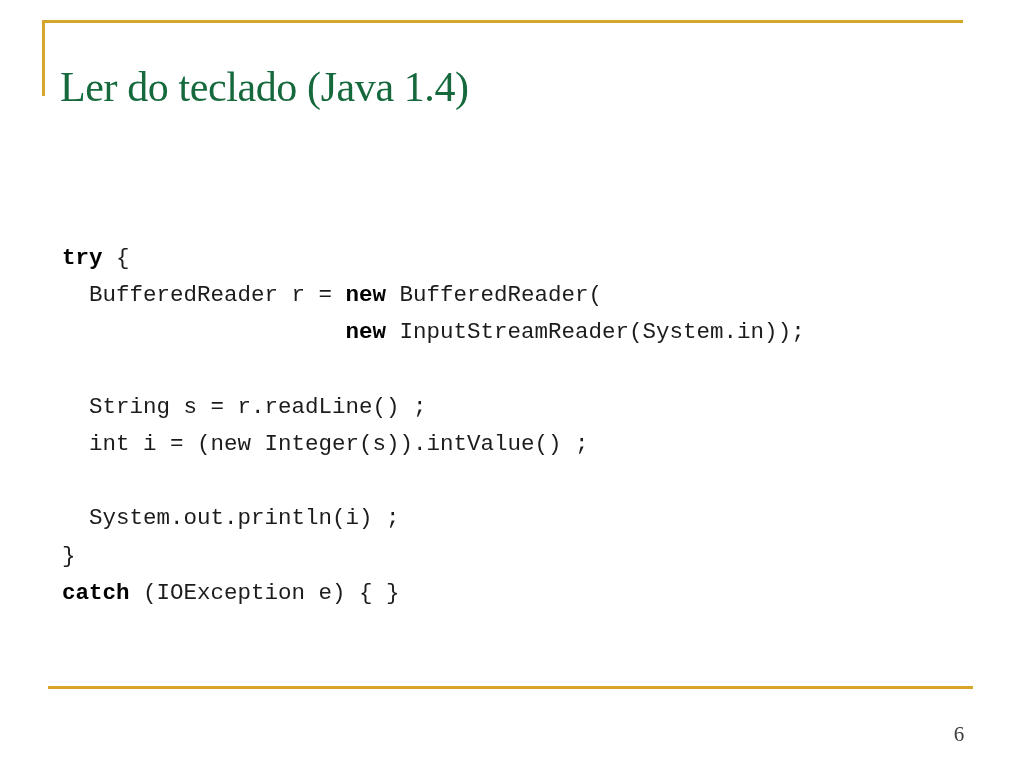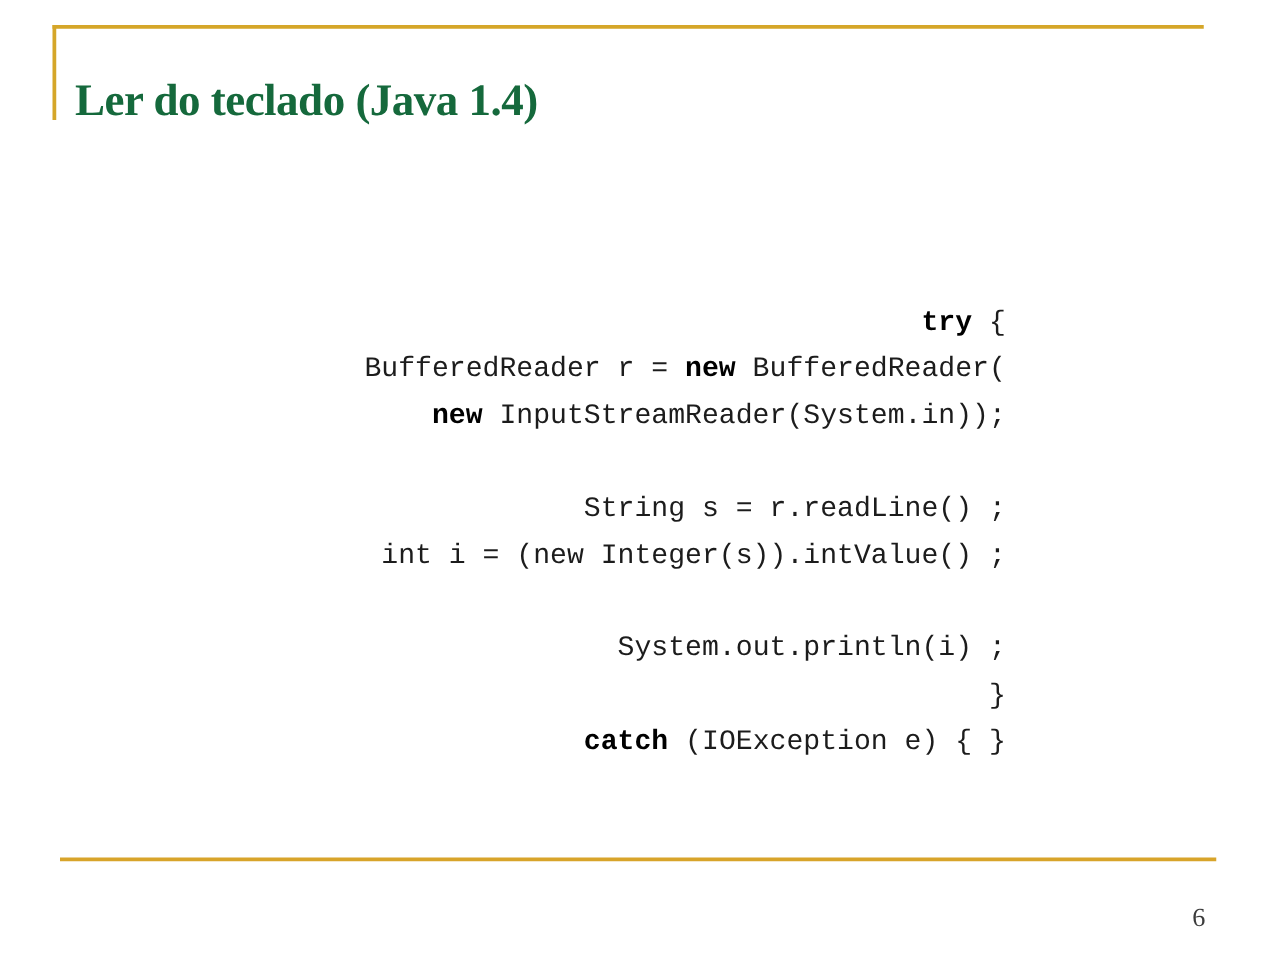--- a/index.html
+++ b/index.html
@@ -46,40 +46,39 @@
     background: #d8a42a;
   }
 
   
   .title {
     position: absolute;
     left: 60px;
     top: 36px;
     width: 900px;
     font-family: "Liberation Serif", "DejaVu Serif", serif;
-    font-size: 36px;
-    font-weight: bold;
+    font-size: 42px;
+    font-weight: normal;
     color: #15693c;
     letter-spacing: -0.4px;
     line-height: 1.12;
     white-space: nowrap;
   }
 
   
   .code {
     position: absolute;
     left: 62px;
     top: 240px;
     font-family: "Liberation Mono", "DejaVu Sans Mono", monospace;
     font-size: 22.5px;
     line-height: 37.2px;
     color: #1c1c1c;
     white-space: pre;
     letter-spacing: 0px;
-    text-align: right;
   }
   .code .line {
     white-space: pre;
     min-height: 37.2px;
   }
   .code b {
     font-weight: bold;
     color: #000000;
   }
   .code .reg {

